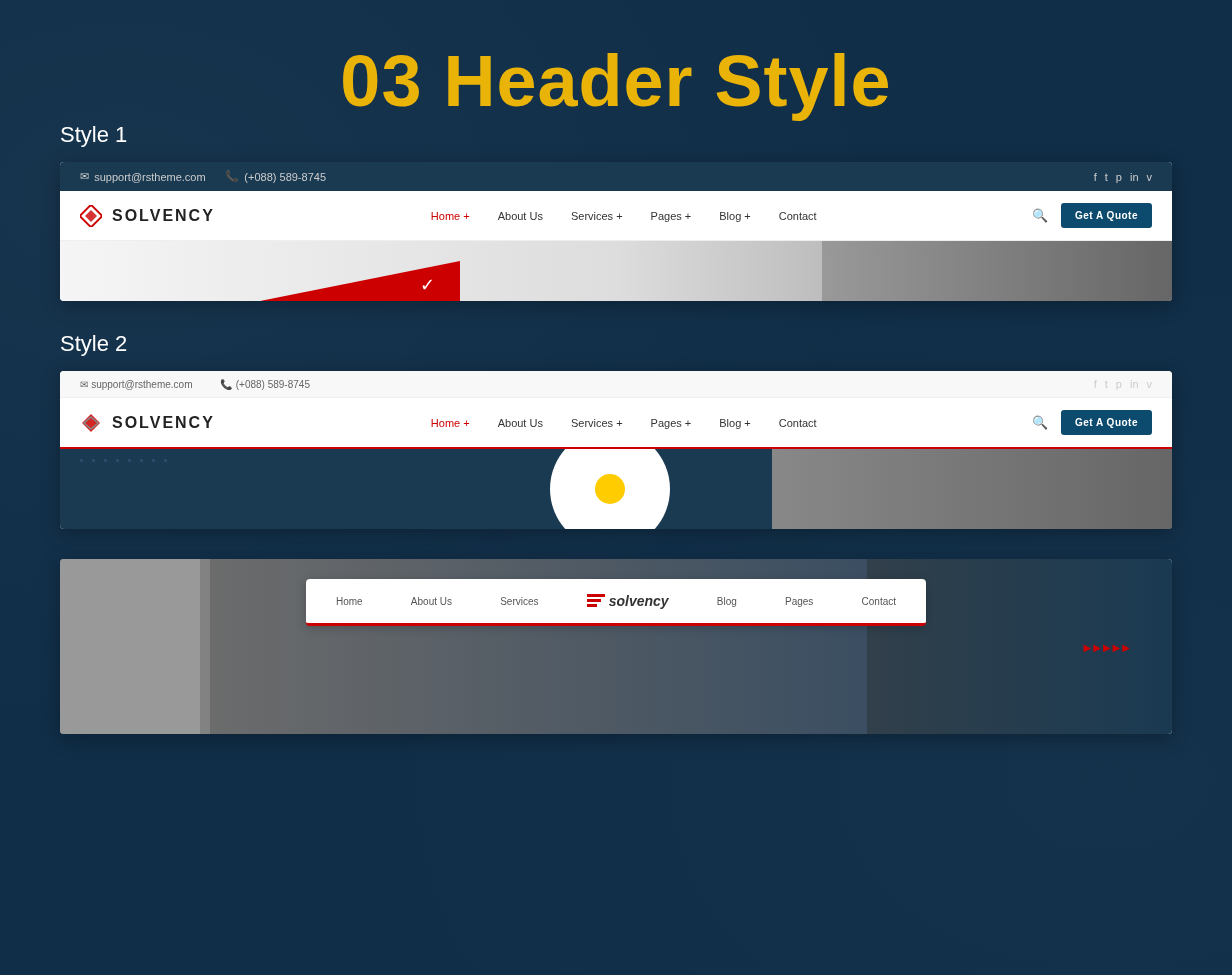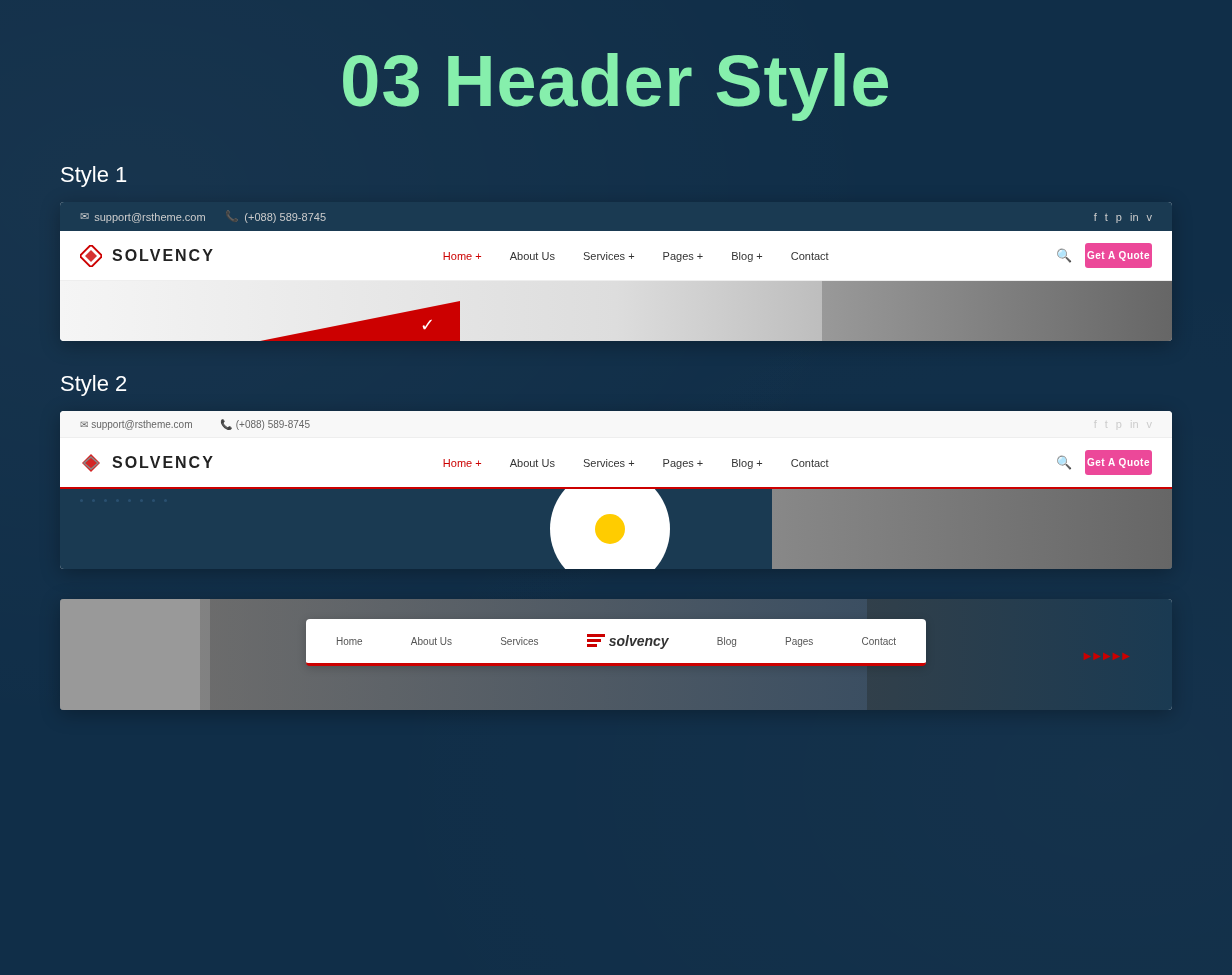--- a/index.html
+++ b/index.html
@@ -32,24 +32,23 @@
 
     .content {
       position: relative;
       z-index: 1;
       padding: 40px 60px;
     }
 
     
     .main-title {
       text-align: center;
-      color: #86efac;
+      color: #eab308;
       font-size: 72px;
       font-weight: 900;
-      margin-bottom: 40px;
       letter-spacing: 1px;
     }
 
     
     .style-label {
       color: #ffffff;
       font-size: 22px;
       font-weight: 400;
       margin-bottom: 14px;
     }
@@ -143,25 +142,25 @@
       gap: 12px;
     }
 
     .search-icon {
       font-size: 13px;
       color: #555;
       cursor: pointer;
     }
 
     .btn-quote {
-      background: #ec4899;
+      background: #0c4a6e;
       color: #fff;
       font-size: 10px;
       font-weight: 700;
-      padding: 7px 2px;
+      padding: 7px 14px;
       border: none;
       border-radius: 3px;
       cursor: pointer;
       letter-spacing: 0.5px;
     }
 
     .style1-hero {
       height: 60px;
       background: linear-gradient(90deg, #f5f5f5 0%, #ddd 50%, #888 100%);
       position: relative;
@@ -263,21 +262,21 @@
       height: 80px;
       background: linear-gradient(90deg, #888 0%, #666 100%);
     }
 
     
     .style3-wrapper {
       position: relative;
     }
 
     .style3-bg {
-      height: 111px;
+      height: 175px;
       background: linear-gradient(90deg, #555 0%, #444 50%, #1a3a52 100%);
       position: relative;
       overflow: hidden;
     }
 
     .style3-navbar {
       position: absolute;
       top: 20px;
       left: 50%;
       transform: translateX(-50%);

